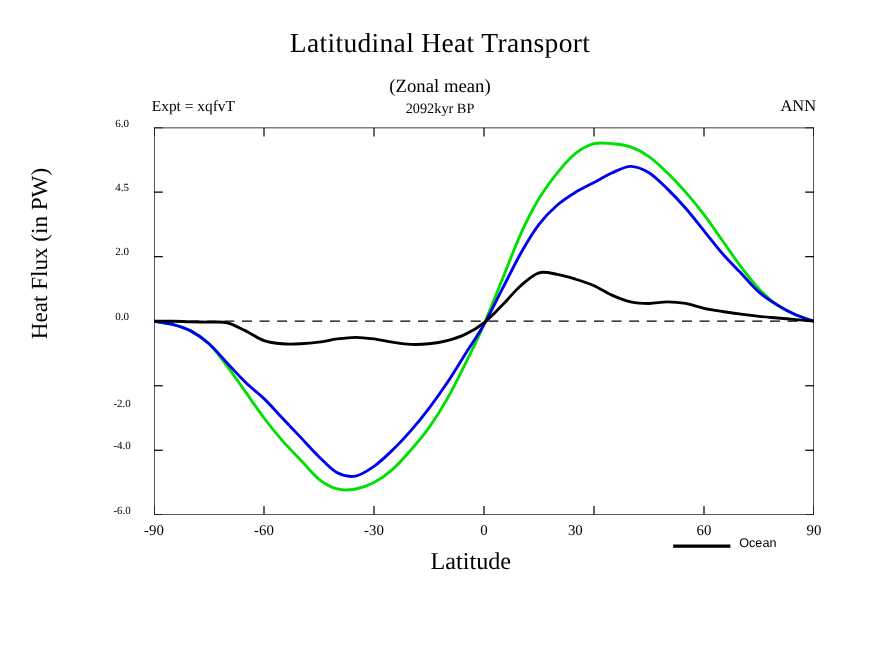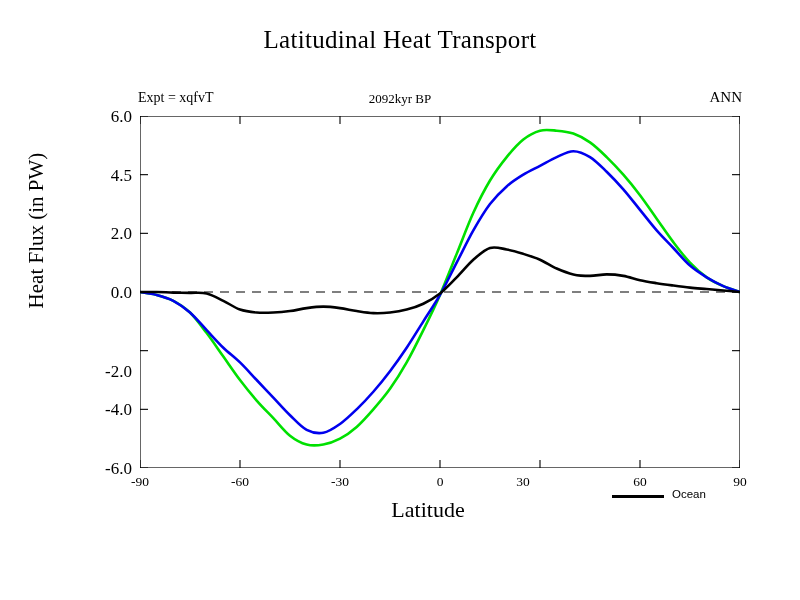--- a/index.html
+++ b/index.html
@@ -79,22 +79,22 @@
     left: 140px;
     top: 116px;
     width: 600px;
     height: 352px;
   }
   .plot svg {
     display: block;
   }
   .tick-label-y {
     position: absolute;
-    font-size: 17px;
-    text-align: right;
+    font-size: 10px;
+    text-align: center;
     width: 42px;
   }
   .tick-label-x {
     position: absolute;
     font-size: 13.5px;
     text-align: center;
     width: 46px;
   }
   .legend {
     position: absolute;
@@ -121,20 +121,21 @@
     font-size: 11.5px;
     font-family: "Liberation Sans", sans-serif;
   }
 </style>
 </head>
 <body>
 
 <div id="page">
 
   <div class="title">Latitudinal Heat Transport</div>
+  <div class="subtitle">(Zonal mean)</div>
   <div class="expt">Expt = xqfvT</div>
   <div class="center-note">2092kyr BP</div>
   <div class="season">ANN</div>
 
   <div class="ylabel">Heat Flux (in PW)</div>
   <div class="xlabel">Latitude</div>
 
   <div class="plot">
     <svg id="plot-svg" width="600" height="352" viewBox="0 0 600 352">
       <rect x="0" y="0" width="600" height="352" fill="#ffffff" stroke="#000000" stroke-width="1.2"></rect>

